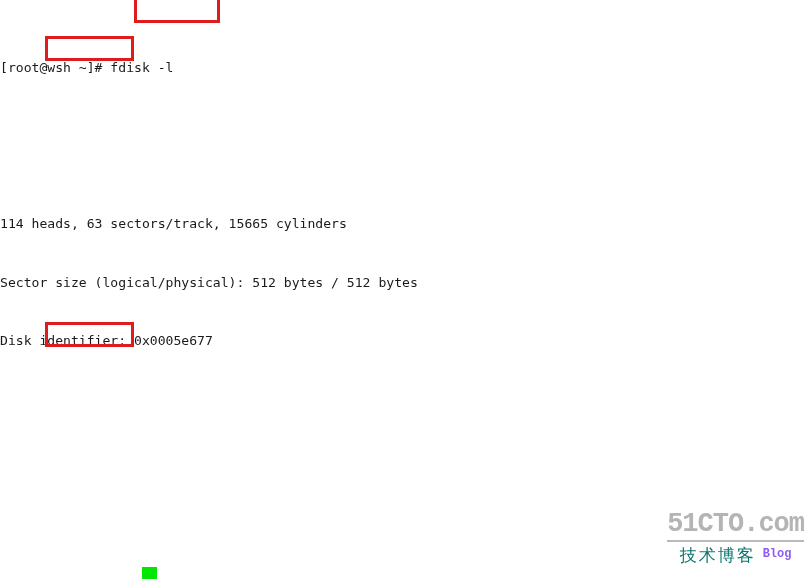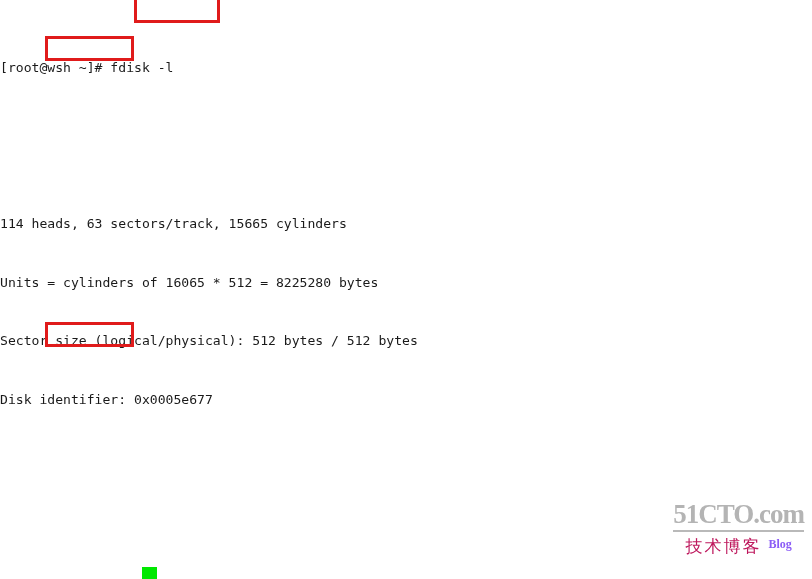--- a/index.html
+++ b/index.html
@@ -54,45 +54,45 @@
     width: 15px;
     height: 12px;
     background: #00e800;
     z-index: 5;
   }
 
   
   #watermark {
     position: absolute;
     right: 8px;
-    bottom: 22px;
+    bottom: 12px;
     z-index: 3;
     text-align: center;
     user-select: none;
-    font-family: Liberation Serif, serif;
+    font-family: Liberation Mono, monospace;
   }
   #watermark .wm-main {
     font-size: 27px;
     font-weight: bold;
     color: #b4b4b4;
     letter-spacing: -1px;
     line-height: 29px;
     border-bottom: 2px solid #b9b9b9;
     padding-bottom: 1px;
   }
   #watermark .wm-sub {
     display: flex;
     align-items: flex-end;
     justify-content: center;
     gap: 7px;
     margin-top: 3px;
   }
   #watermark .wm-cn {
     font-size: 17px;
-    color: #be185d;
+    color: #0f766e;
     letter-spacing: 2px;
   }
   #watermark .wm-blog {
     font-size: 12px;
     font-weight: bold;
     color: #8b5cf6;
     padding-bottom: 2px;
   }
 </style>
 </head>
@@ -100,21 +100,20 @@
 
 <div id="screen">
 
   <div id="term">
 
     <div class="line">[root@wsh ~]# fdisk -l</div>
     <div class="blank"></div>
 
     
     <div class="line">114 heads, 63 sectors/track, 15665 cylinders</div>
-    <div class="line">Units = cylinders of 16065 * 512 = 8225280 bytes</div>
     <div class="line">Sector size (logical/physical): 512 bytes / 512 bytes</div>
     <div class="line">Disk identifier: 0x0005e677</div>
     <div class="blank"></div>
     
     
     
     
     
     
     

